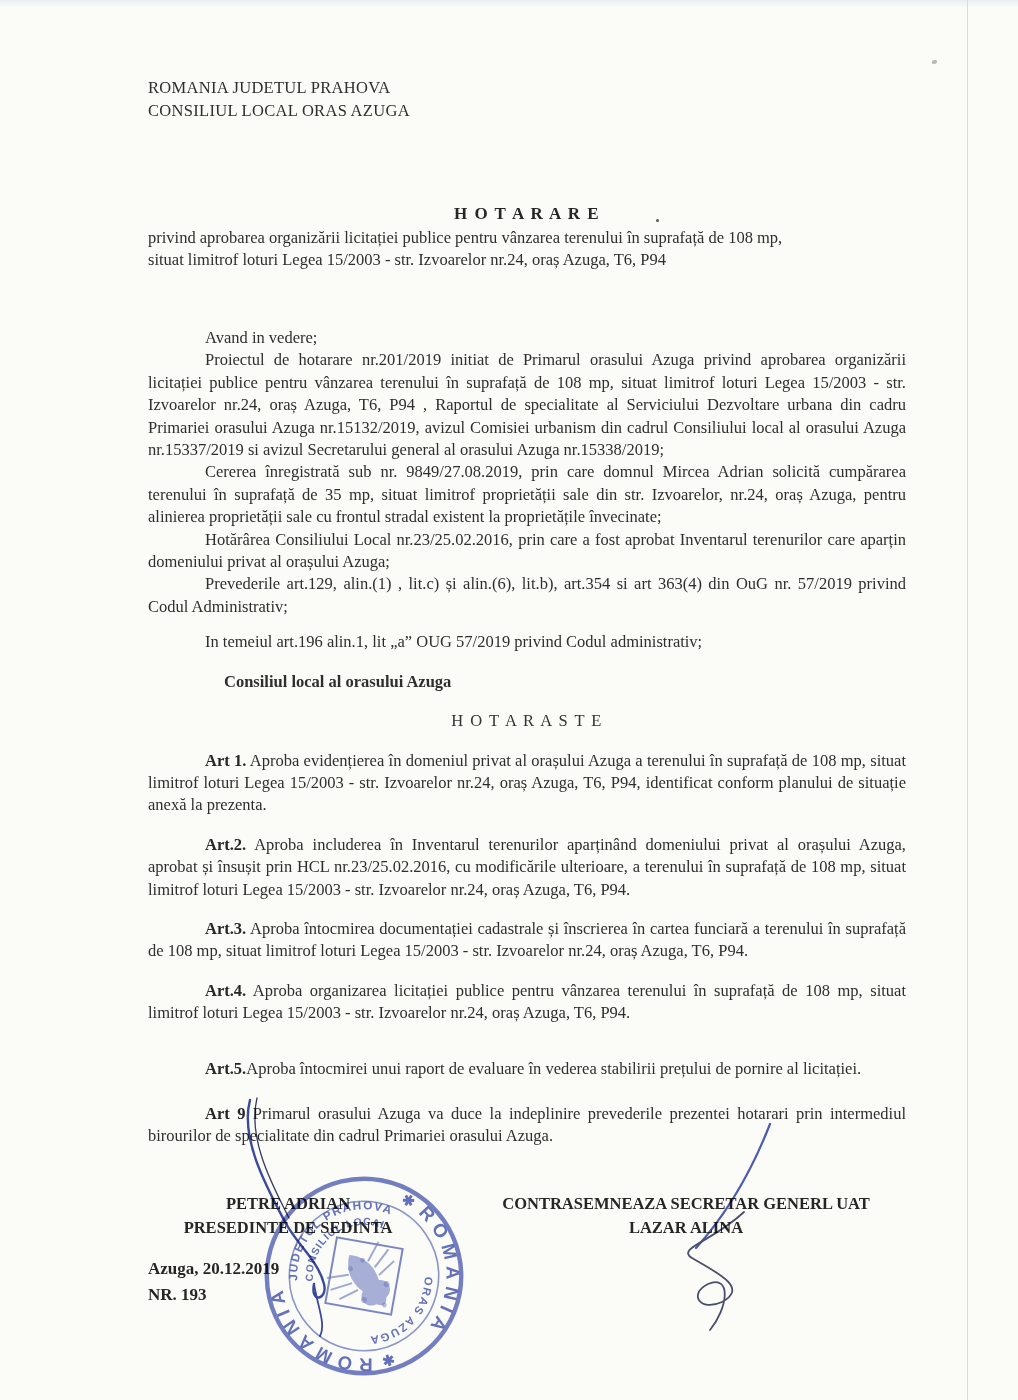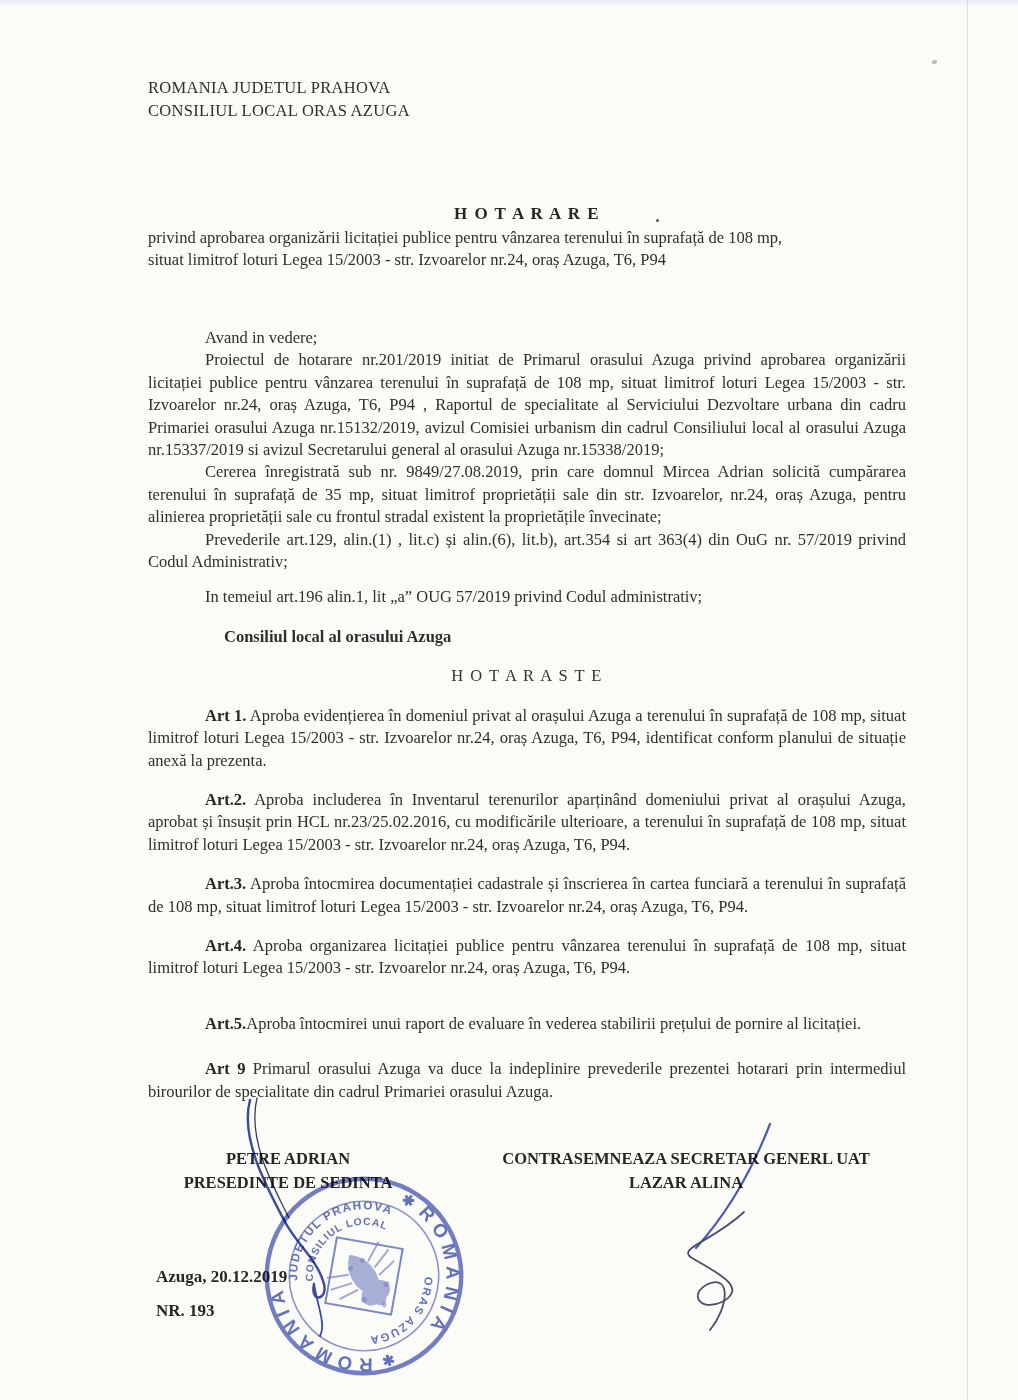--- a/index.html
+++ b/index.html
@@ -26,21 +26,21 @@
   p.council{margin-top:17px;font-weight:bold;text-indent:76px;font-size:16.5px;}
   p.decides{margin-top:17px;text-align:center;text-indent:0;letter-spacing:1.5px;font-size:16.5px;color:#333;}
   p.article{margin-top:17px;}
   p.article b{font-weight:bold;color:#262626;}
   p.art5{margin-top:33px;}
   p.art6{margin-top:23px;}
   .sig-row{display:flex;margin-top:44px;font-weight:bold;font-size:16.5px;color:#262626;}
   .sig-left{width:280px;text-align:center;line-height:24px;}
   .sig-right{margin-left:auto;width:440px;text-align:center;line-height:24px;}
   .footer{position:absolute;left:148px;top:1256px;font-weight:bold;font-size:17px;line-height:26px;color:#262626;}
-  .footer div{margin:8px;}
+  .footer div{margin:0;}
   .stamp{position:absolute;left:256px;top:1168px;width:216px;height:216px;mix-blend-mode:multiply;opacity:.9;}
   .ink{position:absolute;mix-blend-mode:multiply;}
   .ink-left{left:222px;top:1088px;width:190px;height:260px;}
   .ink-right{left:648px;top:1116px;width:160px;height:230px;}
 </style>
 </head>
 <body>
 
 <div class="page">
 
@@ -57,20 +57,21 @@
     <div class="title">H O T A R A R E</div>
     <div class="subtitle">
       <div>privind aprobarea organizării licitației publice pentru vânzarea  terenului în suprafață de 108 mp,</div>
       <div>situat limitrof loturi Legea 15/2003 - str. Izvoarelor nr.24, oraș Azuga, T6, P94</div>
     </div>
 
     <div class="body">
       <p class="intro">Avand in vedere;</p>
       <p>Proiectul de hotarare nr.201/2019 initiat de Primarul orasului Azuga privind aprobarea organizării licitației publice pentru vânzarea  terenului în suprafață de 108 mp, situat limitrof loturi Legea 15/2003 - str. Izvoarelor nr.24, oraș Azuga, T6, P94 , Raportul de specialitate al Serviciului Dezvoltare urbana din cadru Primariei  orasului Azuga nr.15132/2019,  avizul Comisiei urbanism  din cadrul Consiliului local al orasului Azuga nr.15337/2019 si avizul Secretarului general al orasului Azuga nr.15338/2019;</p>
       <p>Cererea înregistrată sub nr. 9849/27.08.2019, prin  care domnul Mircea Adrian solicită cumpărarea terenului în suprafață de 35 mp, situat limitrof proprietății sale din str. Izvoarelor, nr.24, oraș Azuga, pentru alinierea  proprietății sale cu frontul stradal existent la proprietățile învecinate;</p>
+      <p>Hotărârea Consiliului Local nr.23/25.02.2016, prin care a fost aprobat Inventarul terenurilor care aparțin domeniului privat al orașului Azuga;</p>
       <p>Prevederile art.129, alin.(1) , lit.c) și alin.(6), lit.b), art.354 si art 363(4)  din OuG  nr.  57/2019 privind Codul Administrativ;</p>
       <p class="temei">In temeiul art.196 alin.1, lit „a” OUG 57/2019 privind Codul administrativ;</p>
       <p class="council">Consiliul local al orasului Azuga</p>
       <p class="decides">H O T A R A S T E</p>
 
       <p class="article"><b>Art 1.</b><span> Aproba evidențierea în domeniul privat al orașului Azuga a terenului în suprafață de 108 mp, situat limitrof loturi Legea 15/2003 - str. Izvoarelor nr.24, oraș Azuga, T6, P94, identificat conform planului de situație anexă la prezenta.</span></p>
       <p class="article"><b>Art.2.</b><span> Aproba includerea în Inventarul terenurilor aparținând domeniului privat al orașului Azuga, aprobat și însușit prin HCL nr.23/25.02.2016, cu modificările ulterioare, a terenului în suprafață de 108  mp, situat limitrof  loturi Legea 15/2003 - str. Izvoarelor nr.24, oraș Azuga, T6, P94.</span></p>
       <p class="article"><b>Art.3.</b><span> Aproba întocmirea documentației cadastrale și înscrierea în cartea funciară a terenului în suprafață de 108  mp, situat limitrof  loturi Legea 15/2003 - str. Izvoarelor nr.24, oraș Azuga, T6, P94.</span></p>
       <p class="article"><b>Art.4.</b><span> Aproba organizarea licitației publice pentru vânzarea  terenului în suprafață de 108 mp, situat limitrof loturi Legea 15/2003 - str. Izvoarelor nr.24, oraș Azuga, T6, P94.</span></p>
       <p class="article art5"><b>Art.5.</b><span>Aproba întocmirei unui raport de evaluare în vederea stabilirii prețului de pornire al licitației.</span></p>

